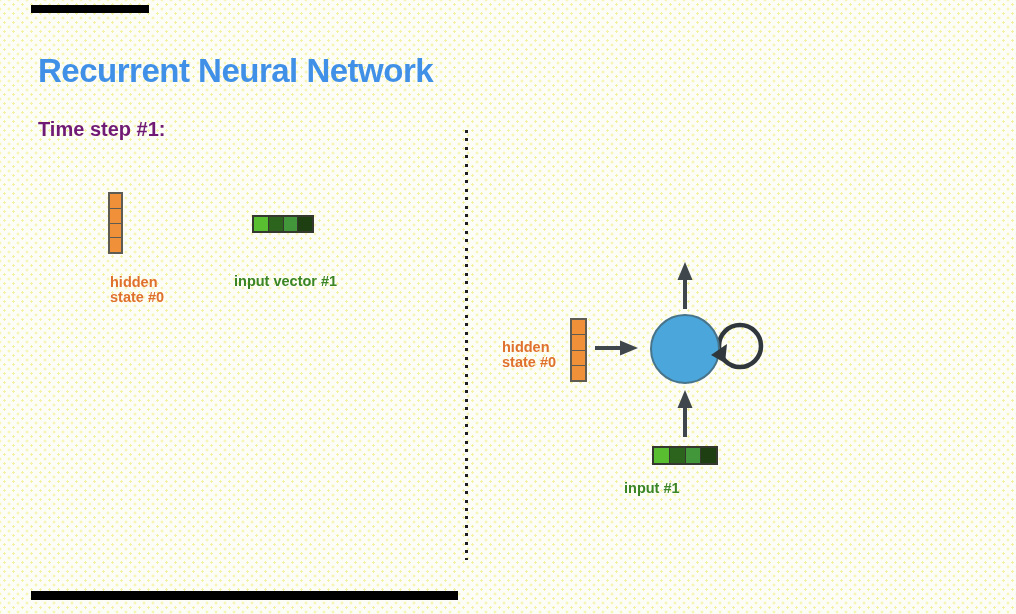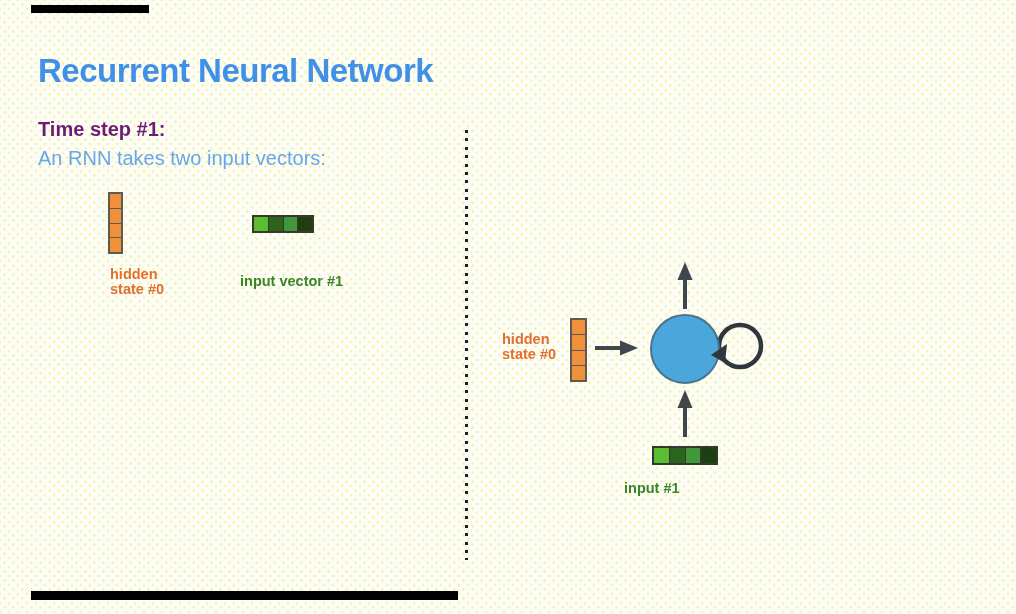--- a/index.html
+++ b/index.html
@@ -42,24 +42,24 @@
     border:2px solid #5e5c52;background:#5e5c52;}
   .vec-h{grid-auto-flow:column;grid-template-columns:repeat(4,1fr);
     border:2px solid #35382f;background:#35382f;}
 
   .vec-hidden-left{left:108px;top:192px;width:15px;height:62px;}
   .vec-input-left{left:252px;top:215px;width:62px;height:18px;}
   .vec-hidden-right{left:570px;top:318px;width:17px;height:64px;}
   .vec-input-right{left:652px;top:446px;width:66px;height:19px;}
 
   .lbl{position:absolute;font-size:14.5px;font-weight:bold;line-height:15px;white-space:nowrap;}
-  .lbl-orange{color:#e0702d;}
+  .lbl-orange{color:#e0702d;margin-top:8px;}
   .lbl-green{color:#3a8526;}
   .lbl-hidden-left{left:110px;top:267px;}
-  .lbl-input-left{left:240px;top:274px;}
+  .lbl-input-left{left:234px;top:274px;}
   .lbl-hidden-right{left:502px;top:332px;}
   .lbl-input-right{left:624px;top:481px;}
 
   .divider{
     position:absolute;left:465px;top:130px;width:3px;height:430px;
     background:repeating-linear-gradient(to bottom,
       #1d1d22 0px,#1d1d22 3px, rgba(255,255,255,0) 3px, rgba(255,255,255,0) 8.4px);
   }
 
   .diagram-svg{position:absolute;left:0;top:0;width:1016px;height:614px;}
@@ -67,21 +67,20 @@
 </head>
 <body>
 
 <div class="stage">
 
   <div class="bar bar-top"></div>
   <div class="bar bar-bottom"></div>
 
   <div class="title">Recurrent Neural Network</div>
   <div class="step-heading">Time step #1:</div>
-  <div class="step-desc">An RNN takes two input vectors:</div>
 
   <div class="vec vec-v vec-hidden-left">
       <div style="background: rgb(240, 145, 58);"></div>
       <div style="background: rgb(240, 145, 58);"></div>
       <div style="background: rgb(240, 145, 58);"></div>
       <div style="background: rgb(240, 145, 58);"></div>
     </div>
   <div class="lbl lbl-orange lbl-hidden-left">
     <span>hidden</span><br>
     <span>state #0</span>

